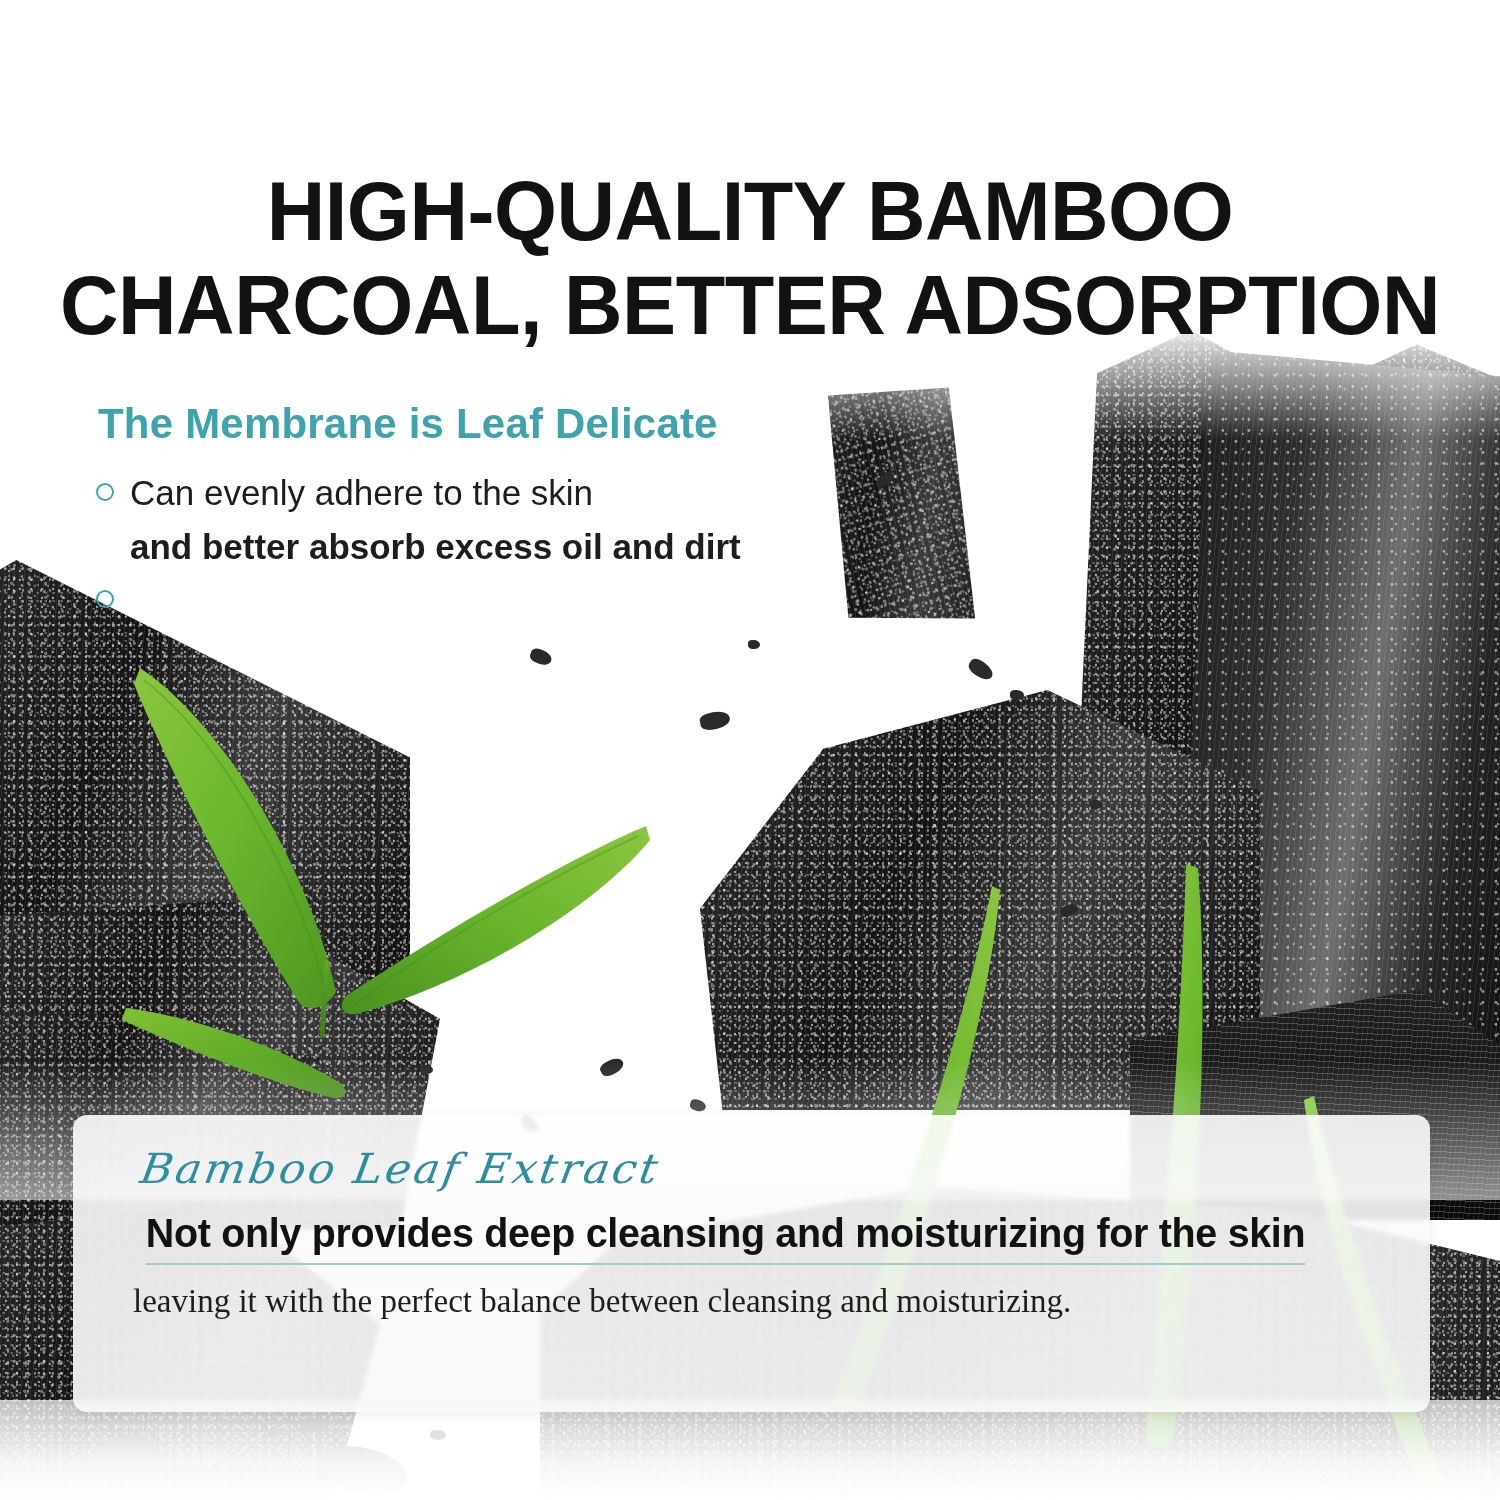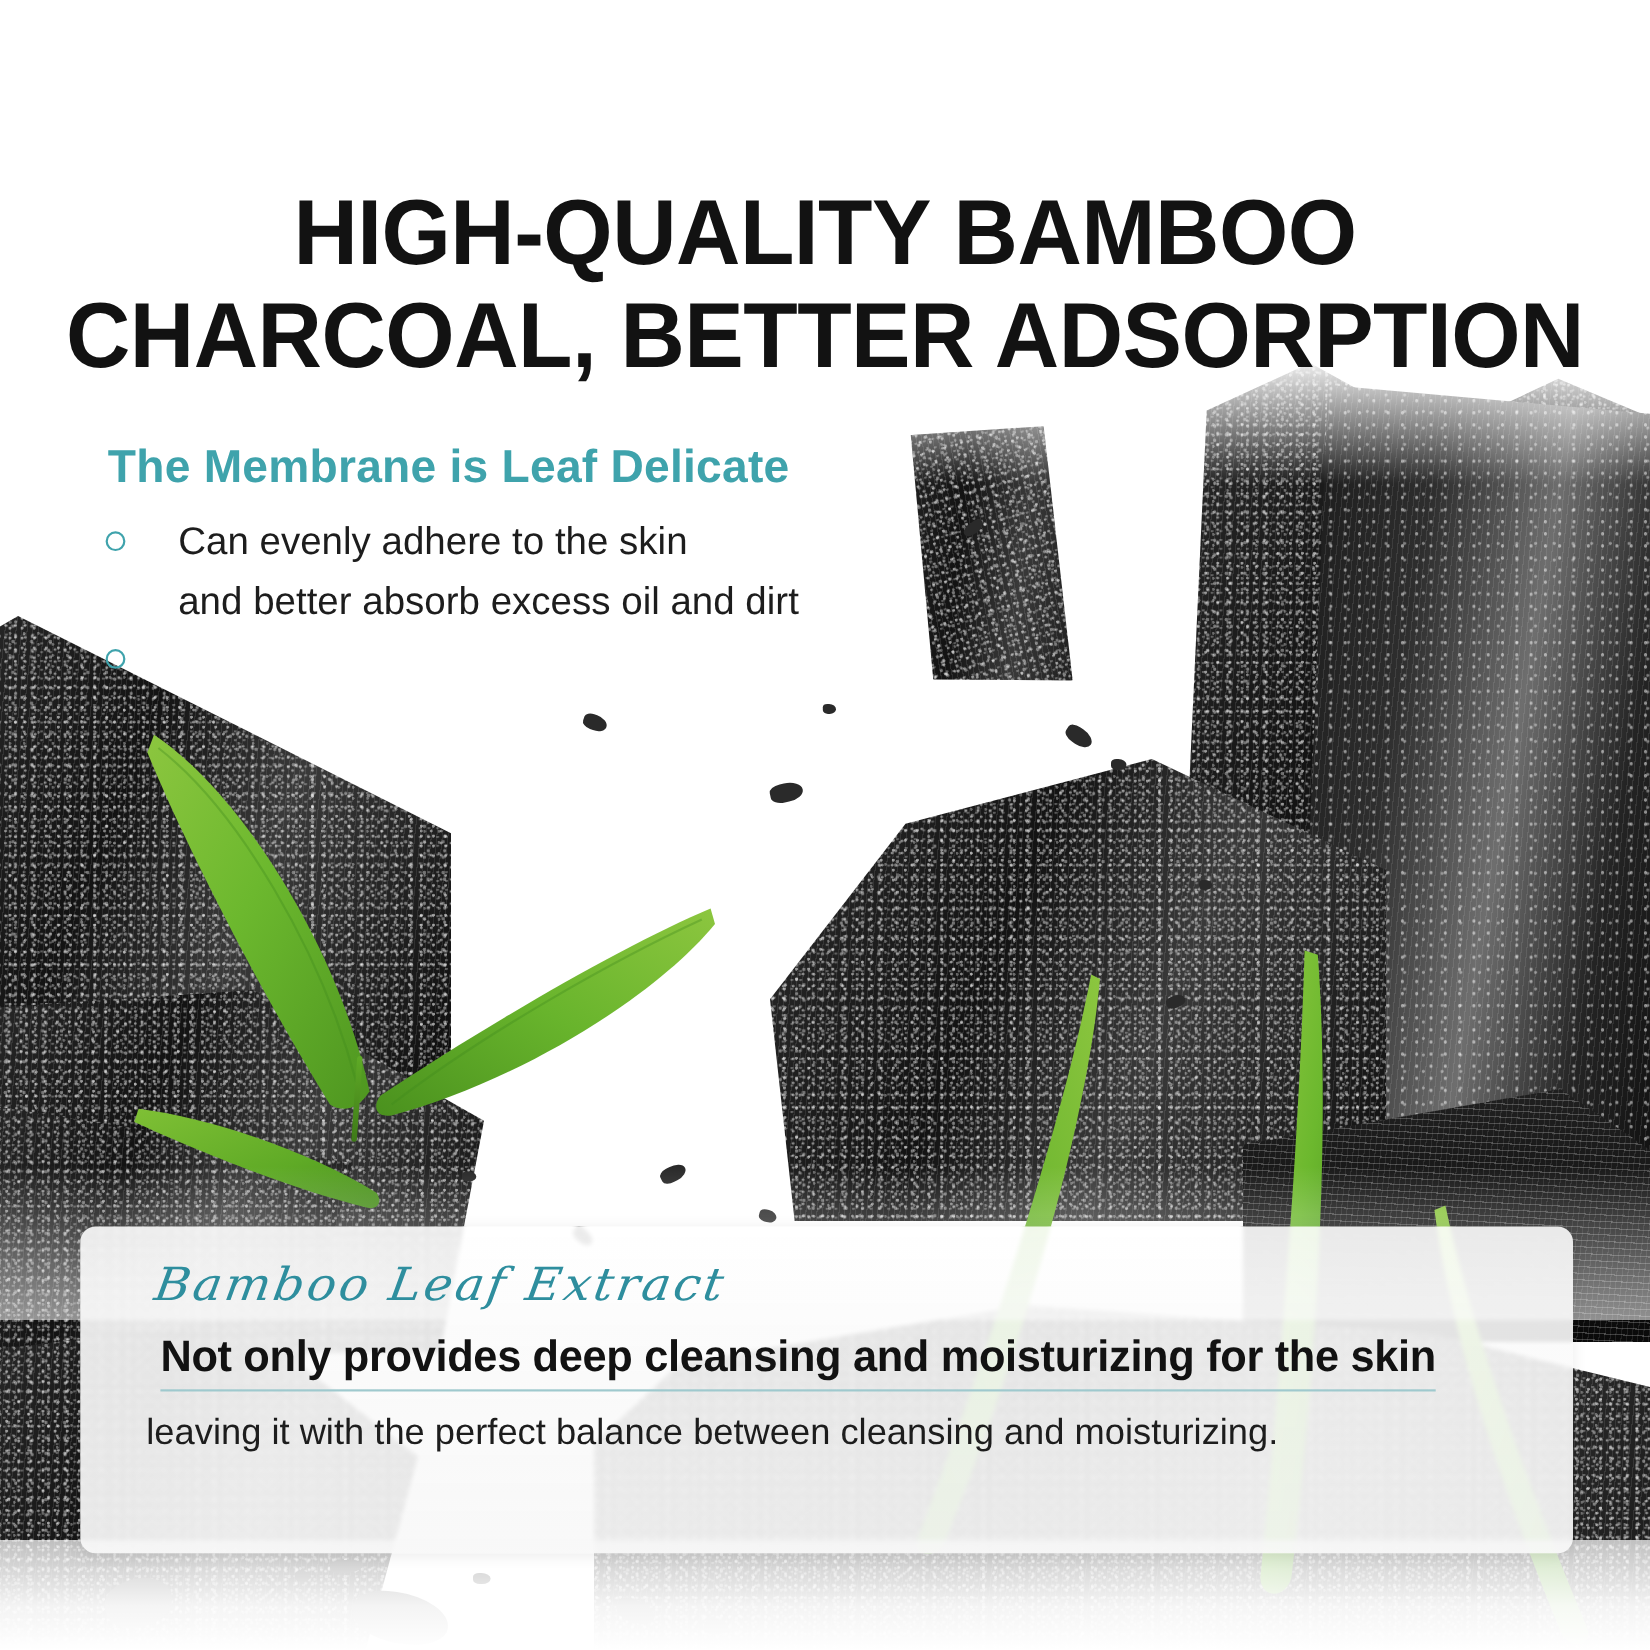--- a/index.html
+++ b/index.html
@@ -136,22 +136,22 @@
     line-height:1.53;
     font-weight:400;
   }
   .bullet-row{display:flex;align-items:flex-start;gap:16px;}
   .ring{
     flex:0 0 auto;
     width:14px;height:14px;border-radius:50%;
     border:2.5px solid #3FA3AC;
     margin-top:17px;
   }
-  .bullet-lines{display:block;margin-left:32px;}
-  .bullet-lines .l2{display:block;margin-left:0;}
+  .bullet-lines{display:block;}
+  .bullet-lines .l2{display:block;margin-left:0;font-weight:bold;}
 
   
   #bottom-panel{
     position:absolute;
     left:73px;top:1115px;width:1357px;height:297px;
     border-radius:14px;
     background:linear-gradient(180deg, rgba(255,255,255,.88) 0%, rgba(250,250,250,.90) 40%, rgba(248,248,248,.93) 100%);
     backdrop-filter:blur(2px);
     box-shadow:0 2px 14px rgba(0,0,0,.08);
     overflow:hidden;
@@ -178,21 +178,21 @@
     transform:scaleX(.985);
   }
   #panel-body{
     position:absolute;left:62px;top:163px;right:50px;
     color:#1d1d1d;
     font-size:33px;
     line-height:1.45;
     font-weight:400;
   }
   #panel-body span{display:block;}
-  #panel-body .pb2{margin-left:-2px;}
+  #panel-body .pb2{margin-left:-2px;font-family:Liberation Serif, serif;}
 </style>
 </head>
 <body>
 
 <div id="stage">
 
   <div class="photo">
 
     <div class="chunk" id="chunk-left-upper"></div>
     <div class="chunk" id="chunk-left-lower"></div>

